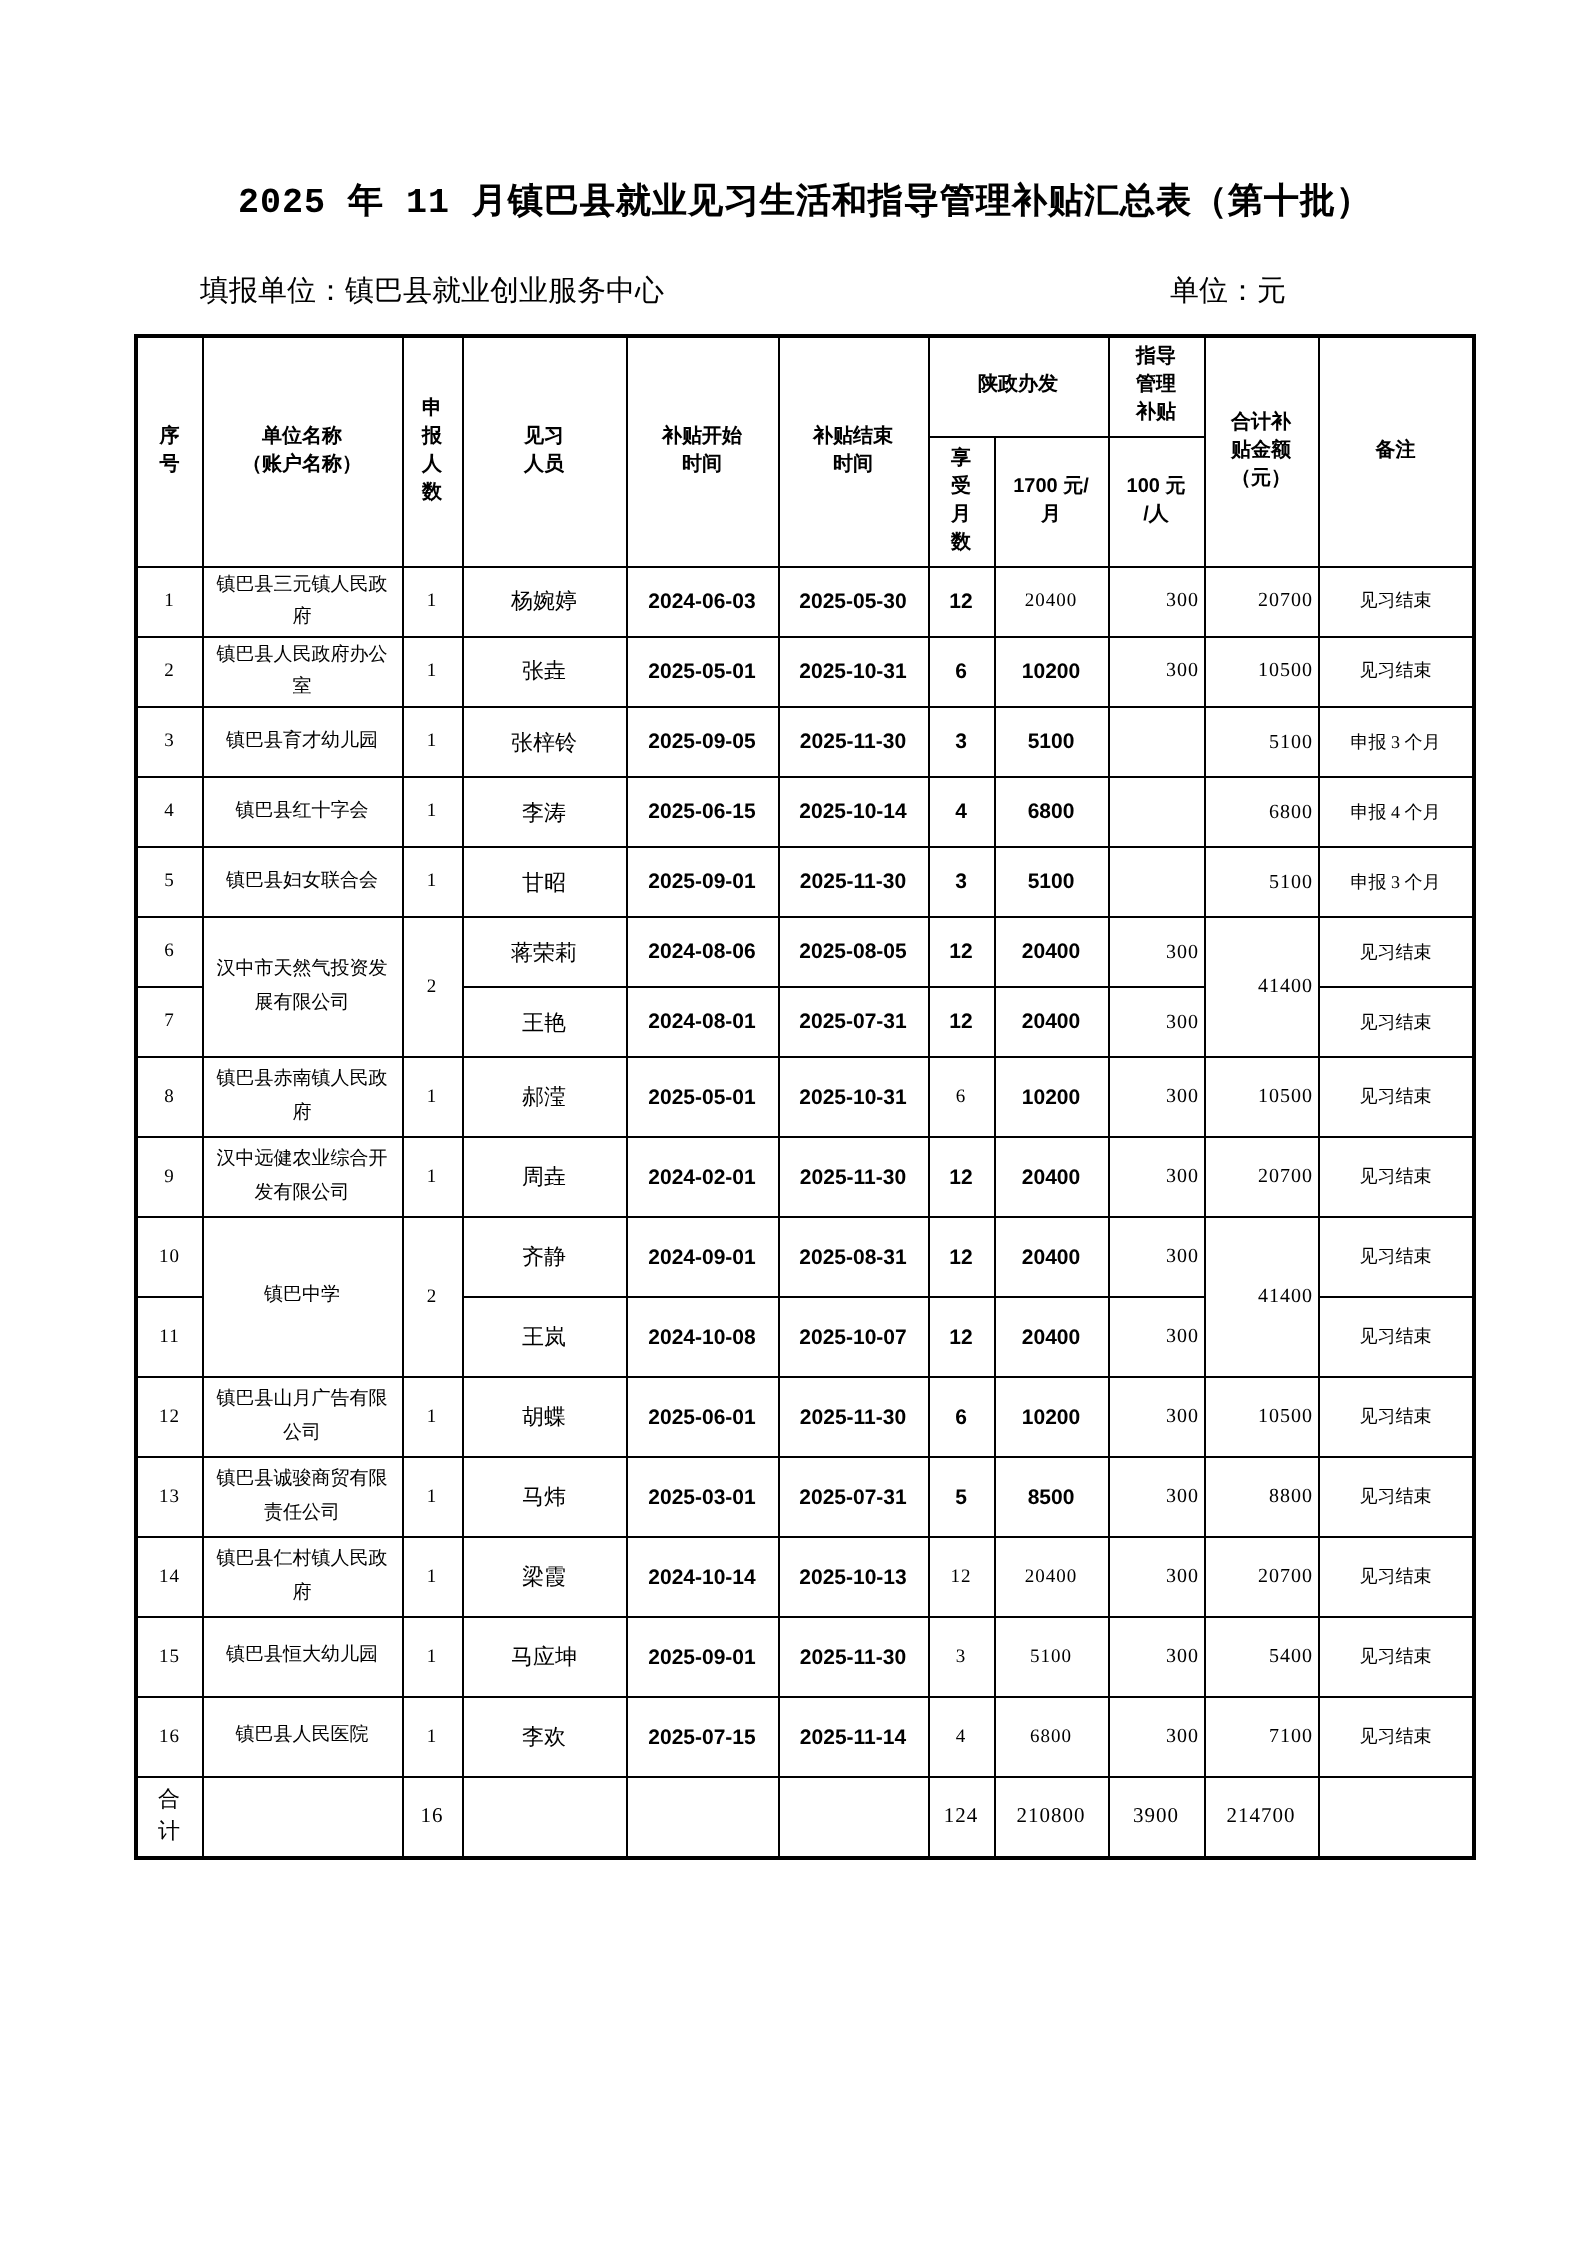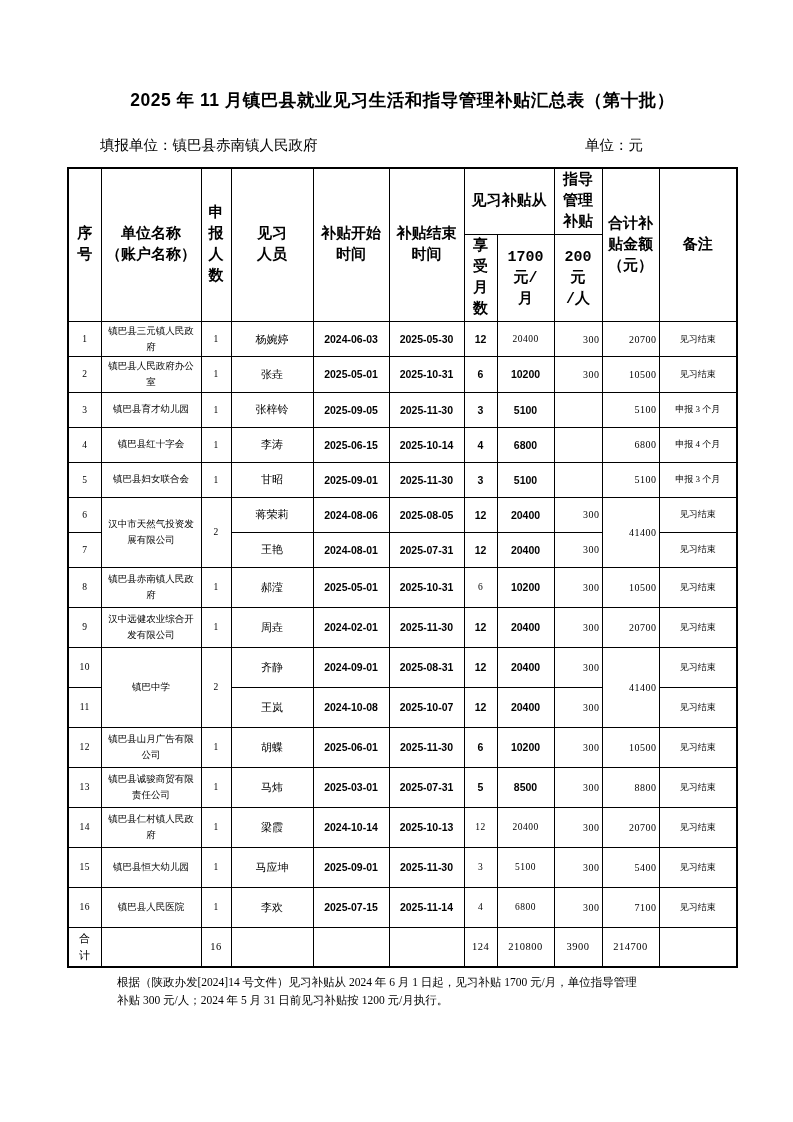--- a/index.html
+++ b/index.html
@@ -7,21 +7,21 @@
   body {
     width: 793px; height: 1122px;
     font-family: "Liberation Serif", serif;
     color: #000;
     position: relative;
     overflow: hidden;
   }
   .content { padding: 88px 55px 0 67px; }
   .page-title {
     text-align: center;
-    font-family: Liberation Sans, sans-serif;
+    font-family: Liberation Mono, monospace;
     font-weight: bold;
     font-size: 17.5px;
     letter-spacing: 0.5px;
     margin-bottom: 24px;
   }
   .meta-row {
     display: flex;
     justify-content: space-between;
     align-items: baseline;
     font-size: 14.5px;
@@ -36,23 +36,23 @@
     border: 2px solid #000;
   }
   th, td {
     border: 1px solid #000;
     text-align: center;
     vertical-align: middle;
     padding: 1px 2px;
     overflow: hidden;
   }
   thead th {
-    font-family: Liberation Mono, monospace;
+    font-family: Liberation Sans, sans-serif;
     font-weight: 600;
-    font-size: 15px;
+    font-size: 10px;
     line-height: 1.4;
   }
   thead tr.h1 { height: 50px; }
   thead tr.h2 { height: 65px; }
   .pre { white-space: pre-line; }
   tbody tr { height: 35px; }
   tbody tr:nth-child(n+8) { height: 40px; }
   .c-no   { font-size: 10px; }
   .c-company { font-size: 9.5px; line-height: 1.7; padding: 1px 3px; margin-left: 12px; }
   .c-name { font-size: 11px; }
@@ -81,21 +81,21 @@
     white-space: pre-line;
   }
 </style>
 </head>
 <body>
 
 <div class="content">
   <div class="page-title">2025 年 11 月镇巴县就业见习生活和指导管理补贴汇总表（第十批）</div>
 
   <div class="meta-row">
-    <span>填报单位：镇巴县赤南镇人民政府</span>
+    <span>填报单位：镇巴县就业创业服务中心</span>
     <span>单位：元</span>
   </div>
 
   <table class="subsidy">
     <colgroup>
       <col style="width:33px">
         <col style="width:100px">
         <col style="width:30px">
       <col style="width:82px">
         <col style="width:76px">
@@ -115,37 +115,37 @@
         <th rowspan="2" class="pre">申
 报
 人
 数</th>
         <th rowspan="2" class="pre">见习
 人员</th>
         <th rowspan="2" class="pre">补贴开始
 时间</th>
         <th rowspan="2" class="pre">补贴结束
 时间</th>
-        <th colspan="2">见习补贴从</th>
+        <th colspan="2">陕政办发</th>
         <th class="pre">指导
 管理
 补贴</th>
         <th rowspan="2" class="pre">合计补
 贴金额
 （元）</th>
         <th rowspan="2">备注</th>
       </tr>
       <tr class="h2">
         <th class="pre">享
 受
 月
 数</th>
         <th class="pre">1700 元/
 月</th>
-        <th class="pre">200 元
+        <th class="pre">100 元
 /人</th>
       </tr>
     </thead>
     <tbody>
         <tr>
           <td class="c-no n-s">1</td>
           <td class="c-company">镇巴县三元镇人民政府</td>
           <td class="c-no n-s">1</td>
           <td class="c-name">杨婉婷</td>
           <td class="c-date">2024-06-03</td>
@@ -355,15 +355,13 @@
           <td></td>
           <td>124</td>
           <td>210800</td>
           <td>3900</td>
           <td>214700</td>
           <td></td>
         </tr>
       </tbody>
   </table>
 
-  <div class="footnote">根据（陕政办发[2024]14 号文件）见习补贴从 2024 年 6 月 1 日起，见习补贴 1700 元/月，单位指导管理
-补贴 300 元/人；2024 年 5 月 31 日前见习补贴按 1200 元/月执行。</div>
 </div>
 
 </body></html>

